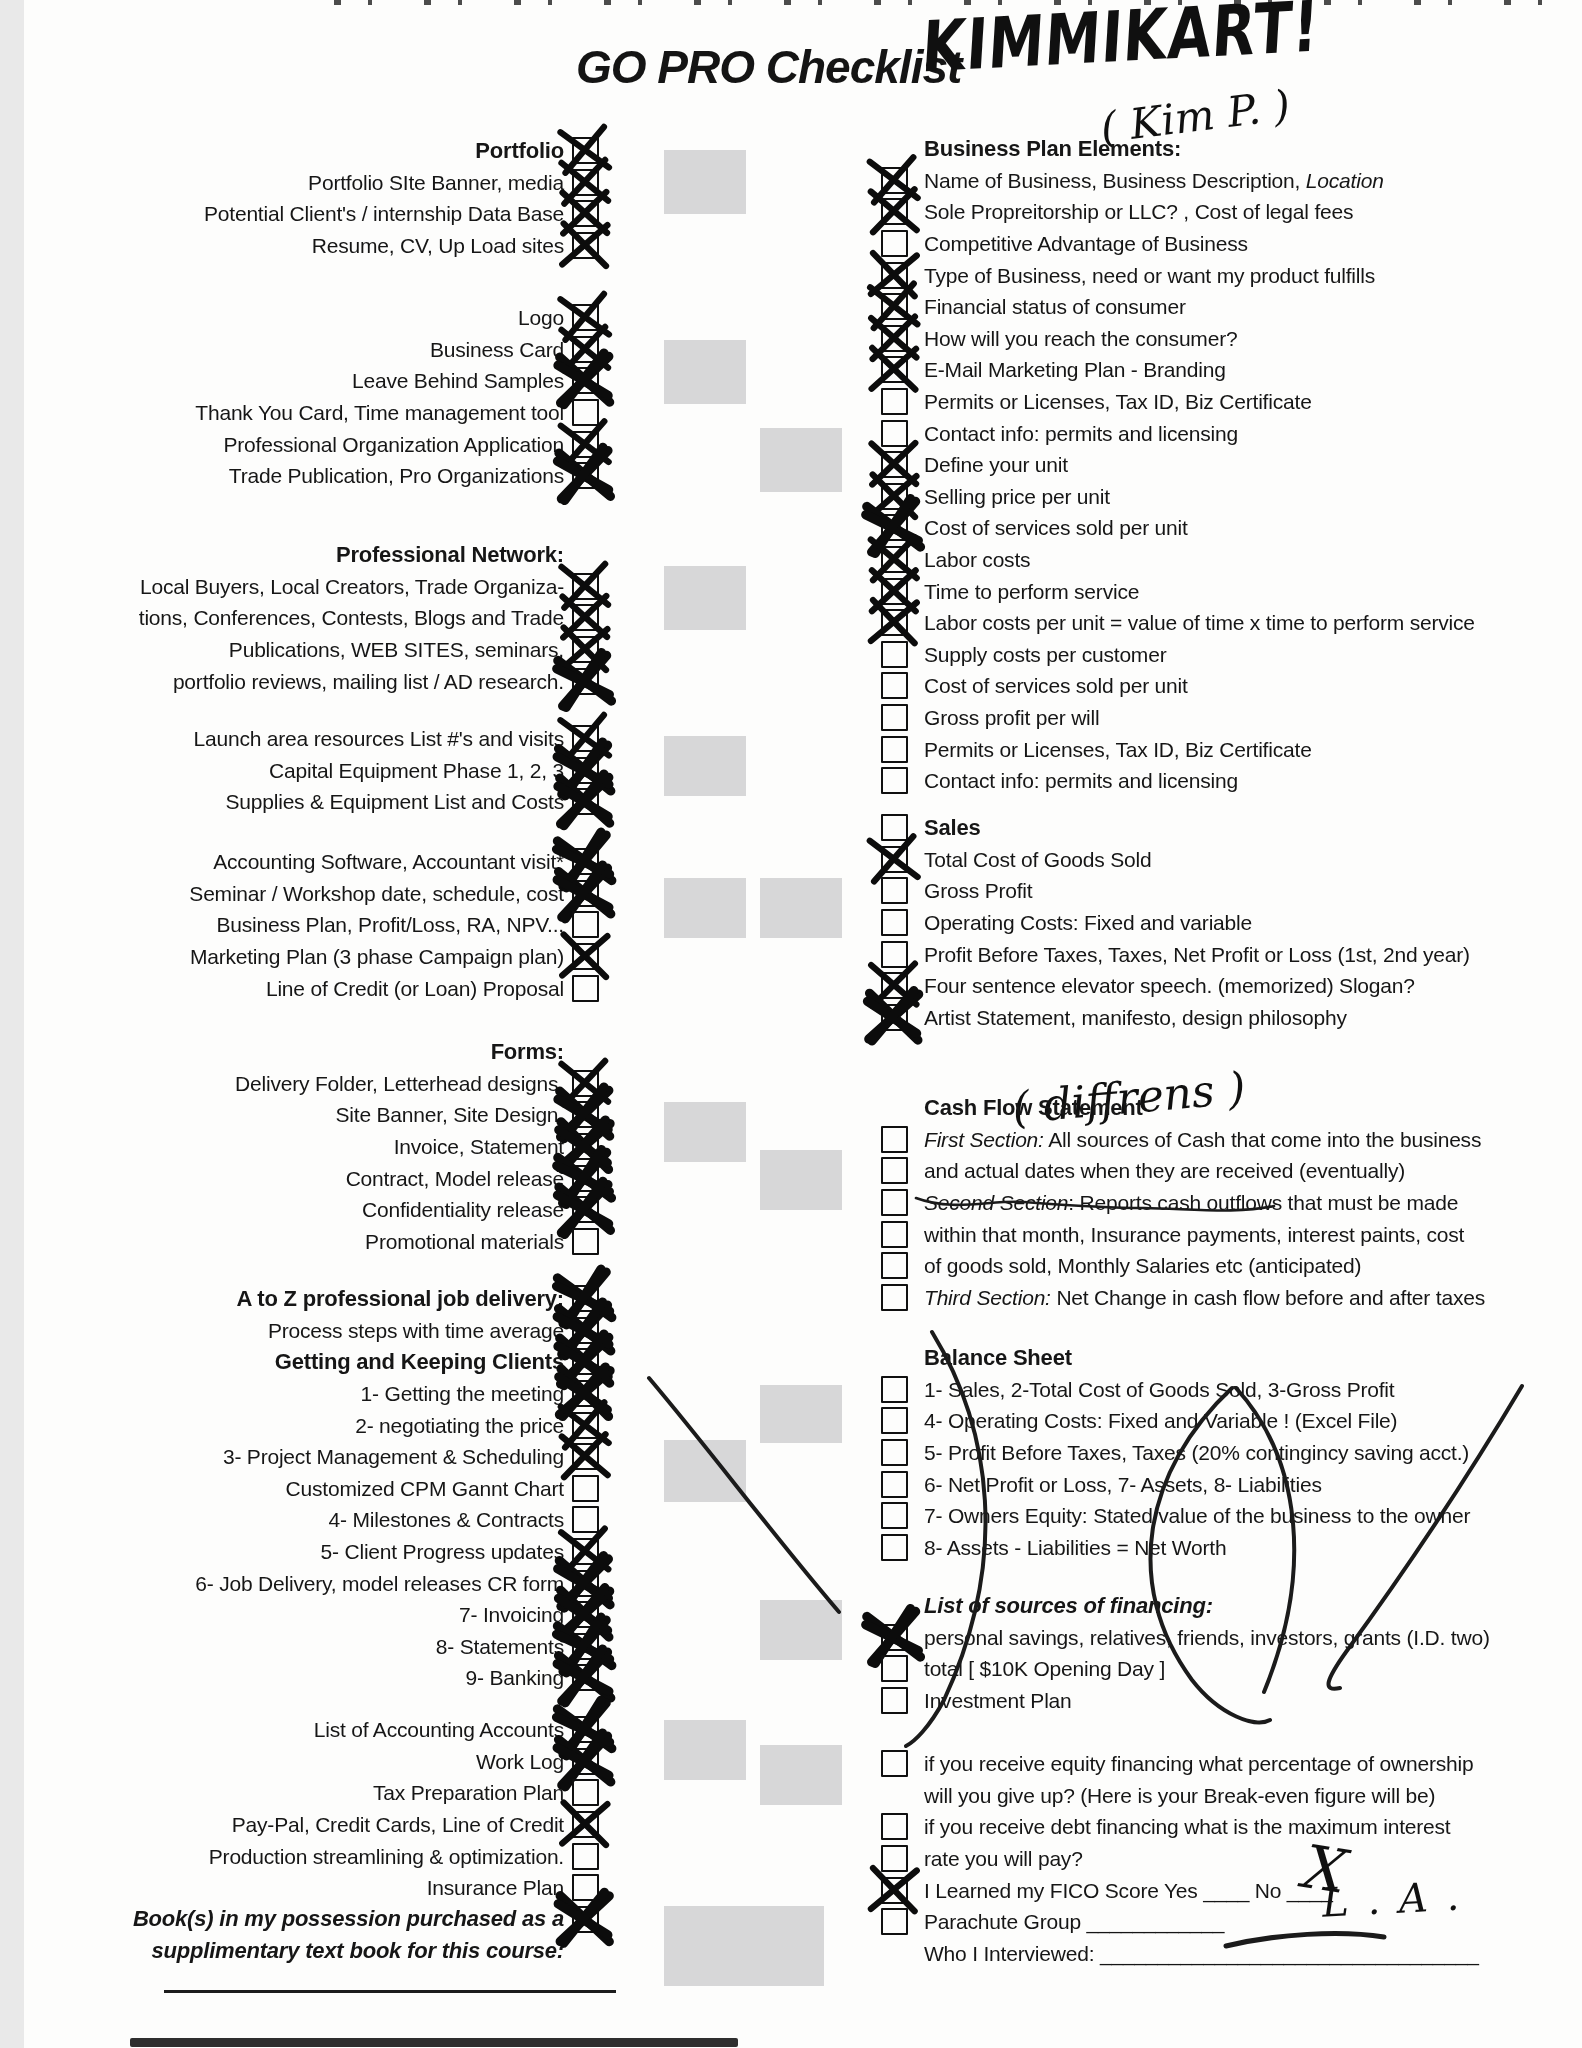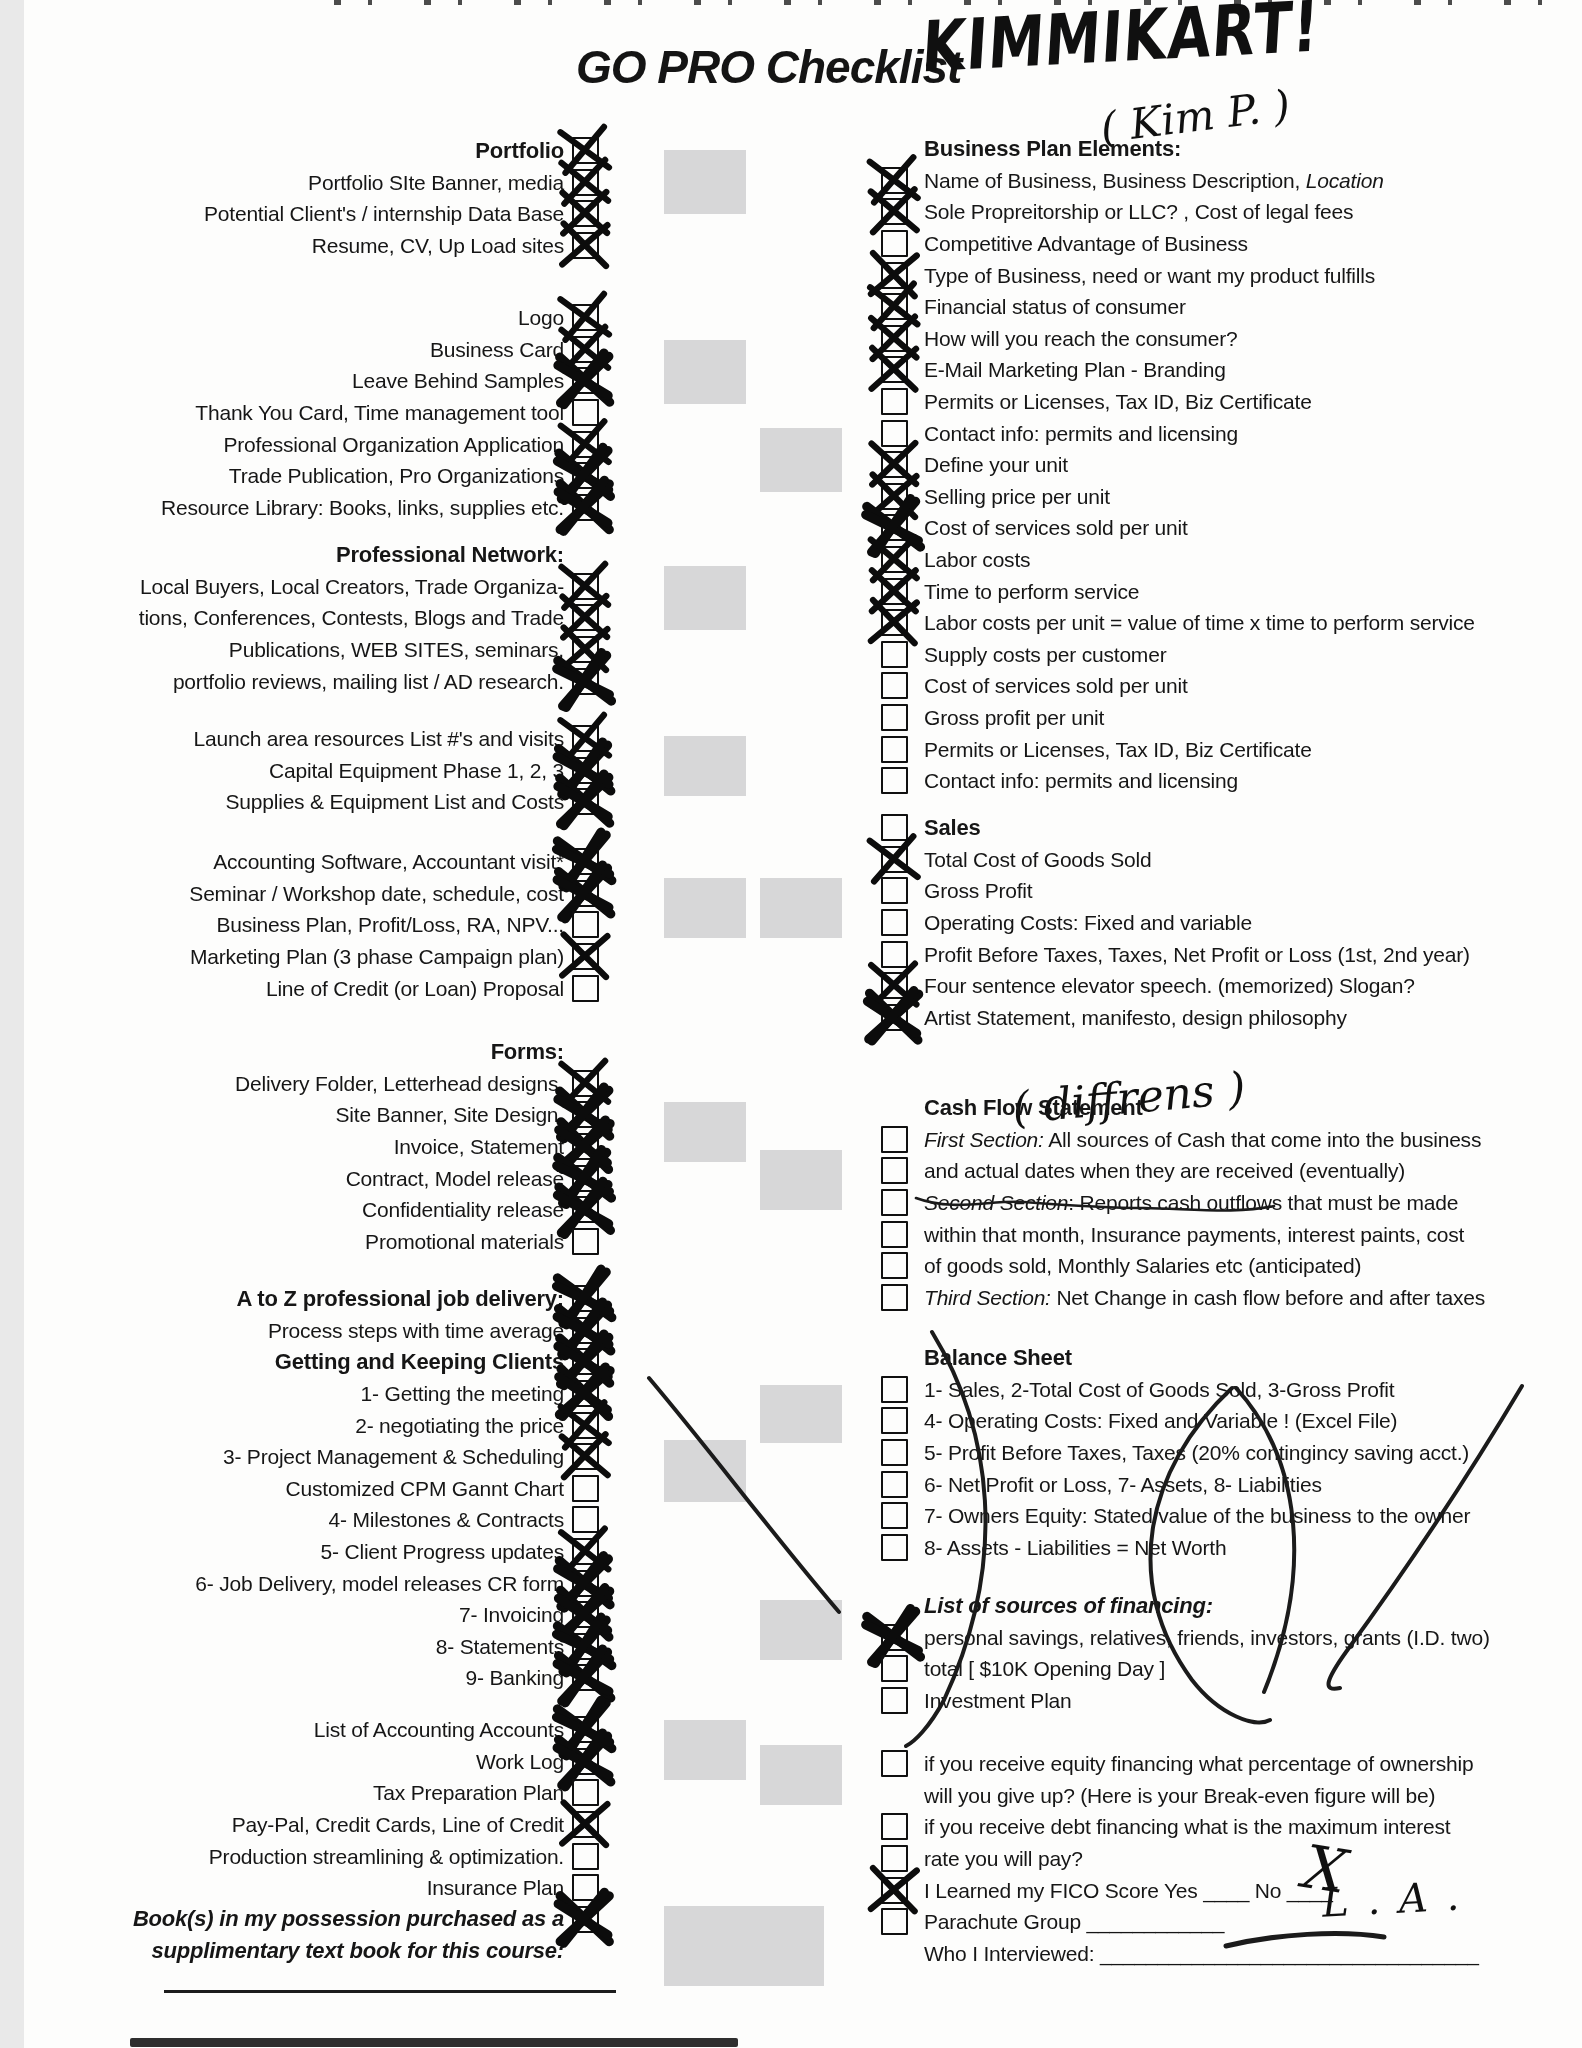--- a/index.html
+++ b/index.html
@@ -181,33 +181,20 @@
           <span class="cb">
             <svg class="xm heavy" viewBox="0 0 24 24" style="transform: rotate(-1deg) scale(1.12);">
               <line x1="-4" y1="-2" x2="27" y2="25"></line>
               <line x1="26" y1="-3" x2="-3" y2="26"></line>
               <line x1="-5" y1="3" x2="26" y2="21"></line>
               <line x1="23" y1="-5" x2="-1" y2="27"></line>
             </svg>
           </span>
         </span>
       </div>
-      <div class="lrow">
-        <span class="txt">Resource Library: Books, links, supplies etc.</span>
-        <span class="slot">
-          <span class="cb">
-            <svg class="xm heavy" viewBox="0 0 24 24" style="transform: rotate(2deg) scale(1.12);">
-              <line x1="-4" y1="-2" x2="27" y2="25"></line>
-              <line x1="26" y1="-3" x2="-3" y2="26"></line>
-              <line x1="-5" y1="3" x2="26" y2="21"></line>
-              <line x1="23" y1="-5" x2="-1" y2="27"></line>
-            </svg>
-          </span>
-        </span>
-      </div>
     </div>
   <div class="lsec" style="top:539px">
       <div class="lrow">
         <span class="txt b">Professional Network:</span>
         <span class="slot"></span>
       </div>
       <div class="lrow">
         <span class="txt">Local Buyers, Local Creators, Trade Organiza-</span>
         <span class="slot">
           <span class="cb">
@@ -811,21 +798,21 @@
       <div class="rrow">
         <span class="slot">
           <span class="cb"></span>
         </span>
         <span class="txt">Cost of services sold per unit</span>
       </div>
       <div class="rrow">
         <span class="slot">
           <span class="cb"></span>
         </span>
-        <span class="txt">Gross profit per unit</span>
+        <span class="txt">Gross profit per will</span>
       </div>
       <div class="rrow">
         <span class="slot">
           <span class="cb"></span>
         </span>
         <span class="txt">Permits or Licenses, Tax ID, Biz Certificate</span>
       </div>
       <div class="rrow">
         <span class="slot">
           <span class="cb"></span>

